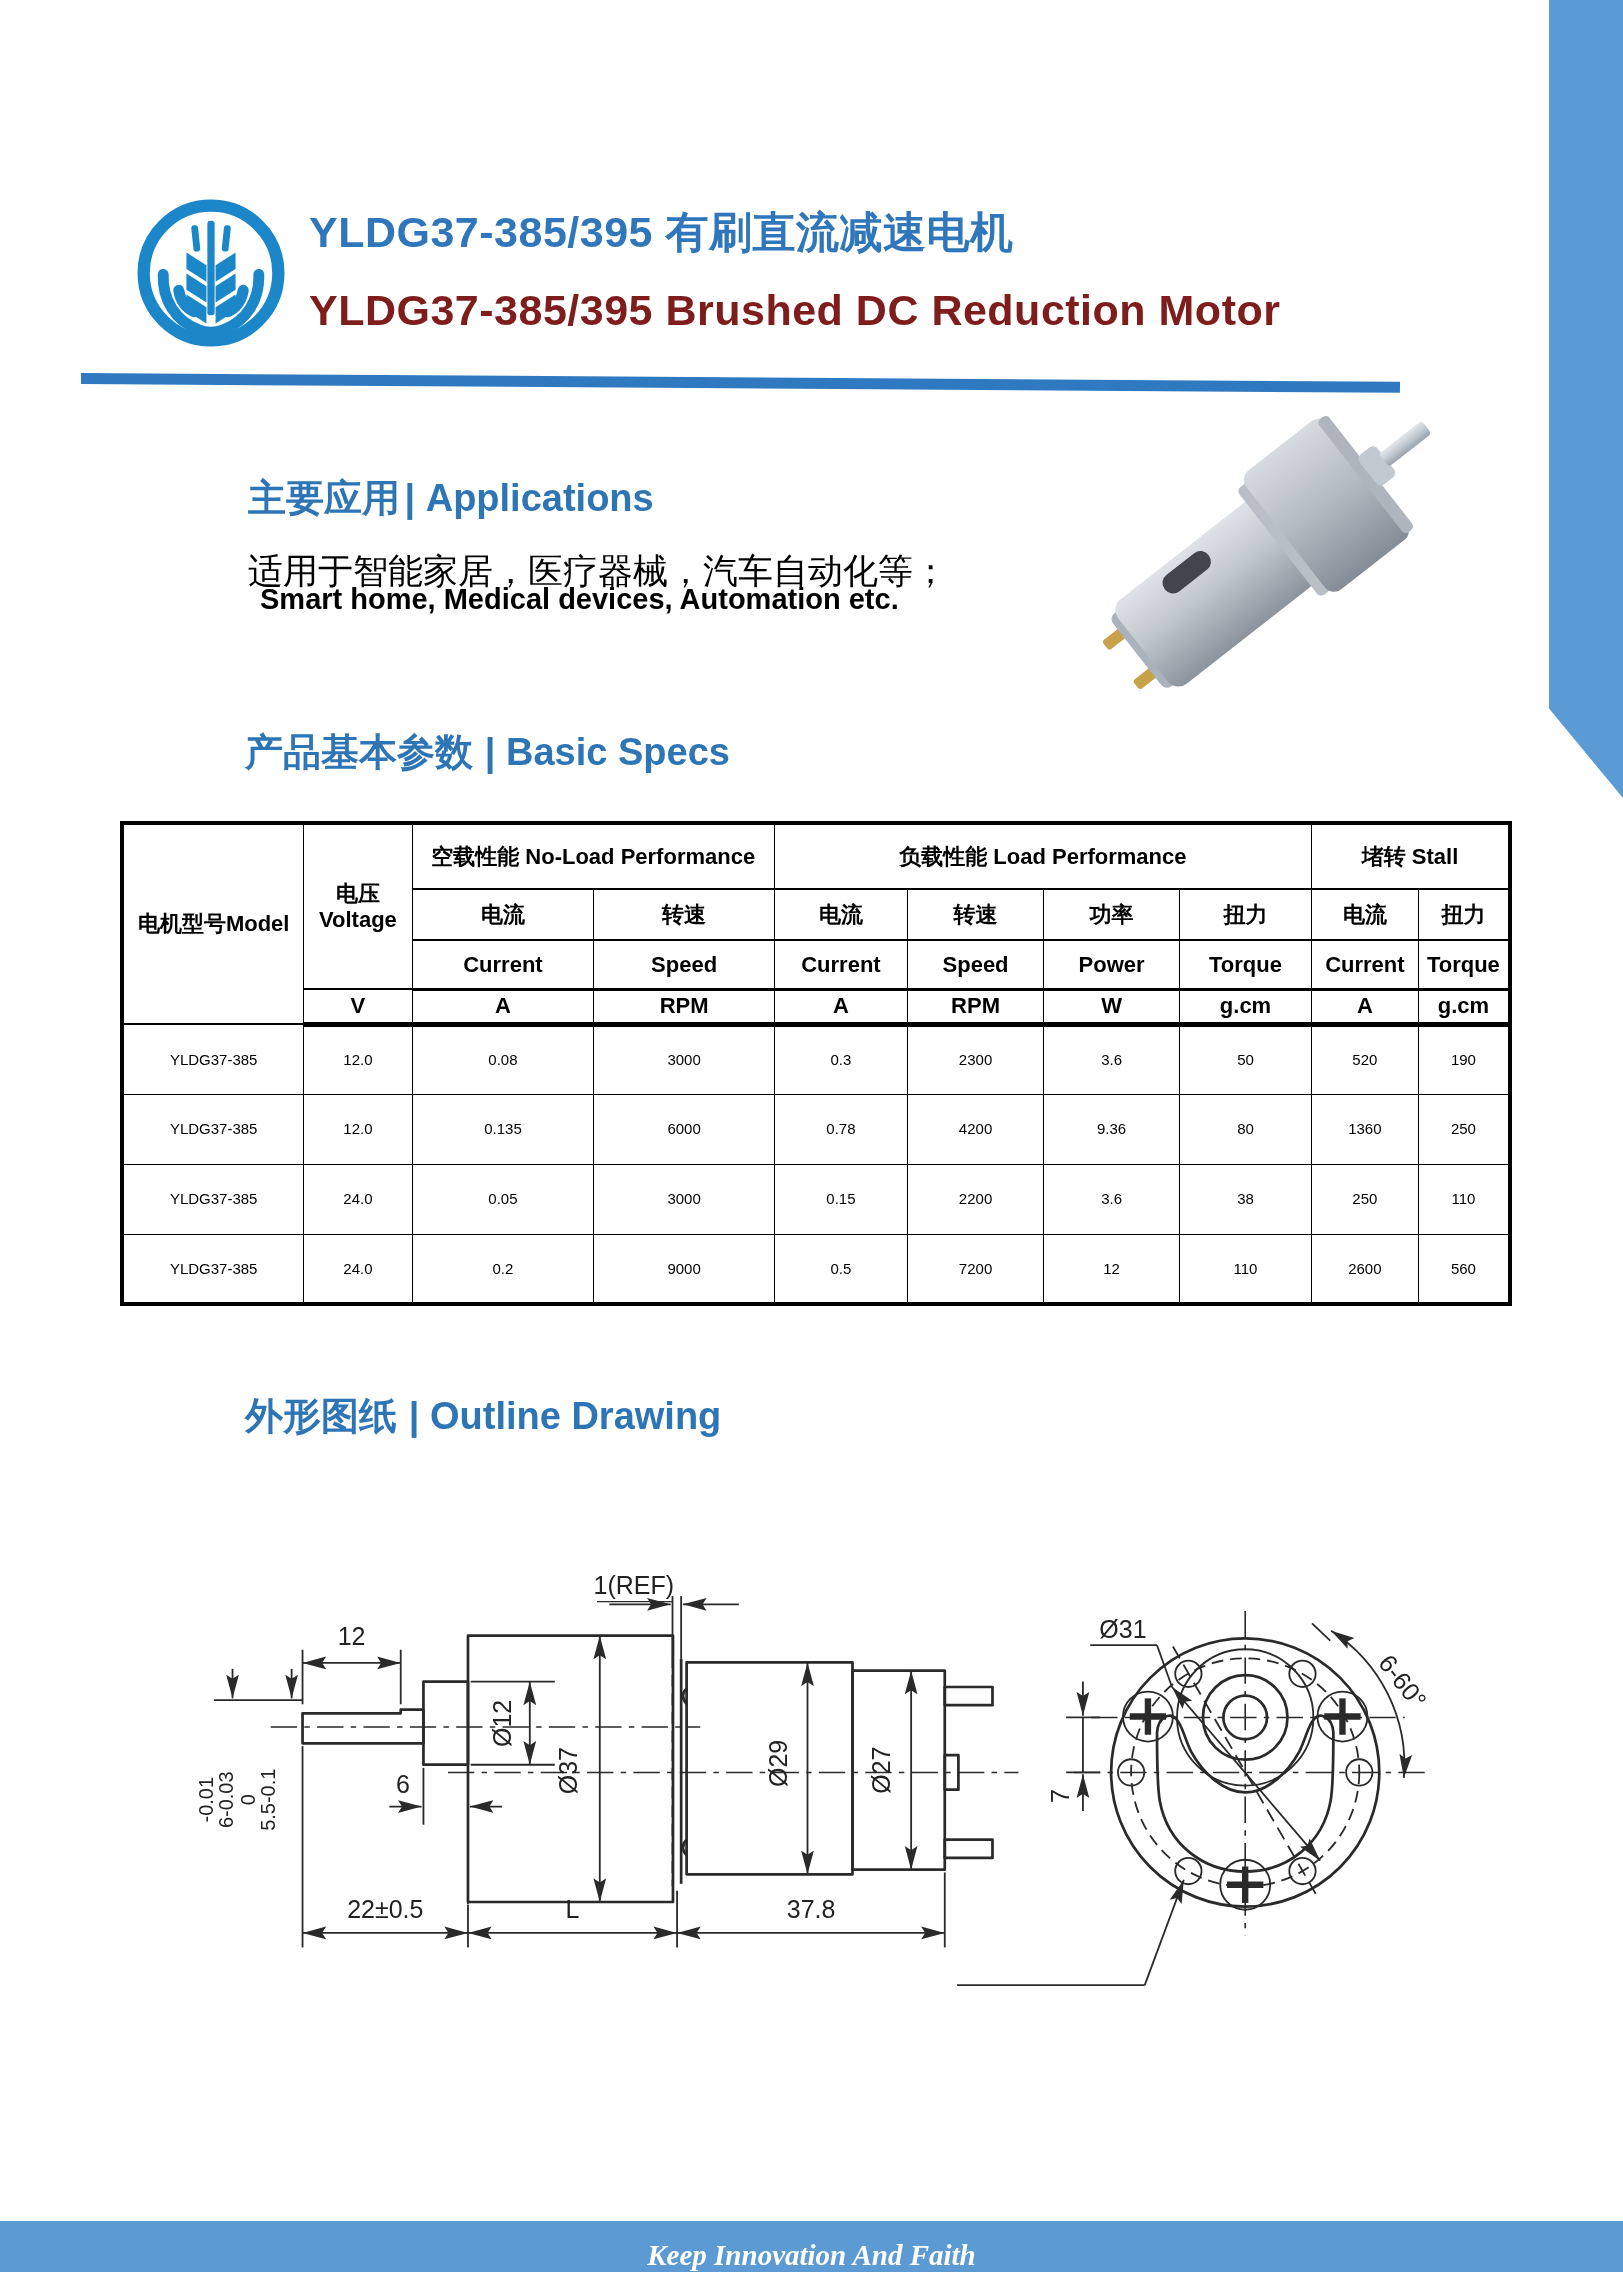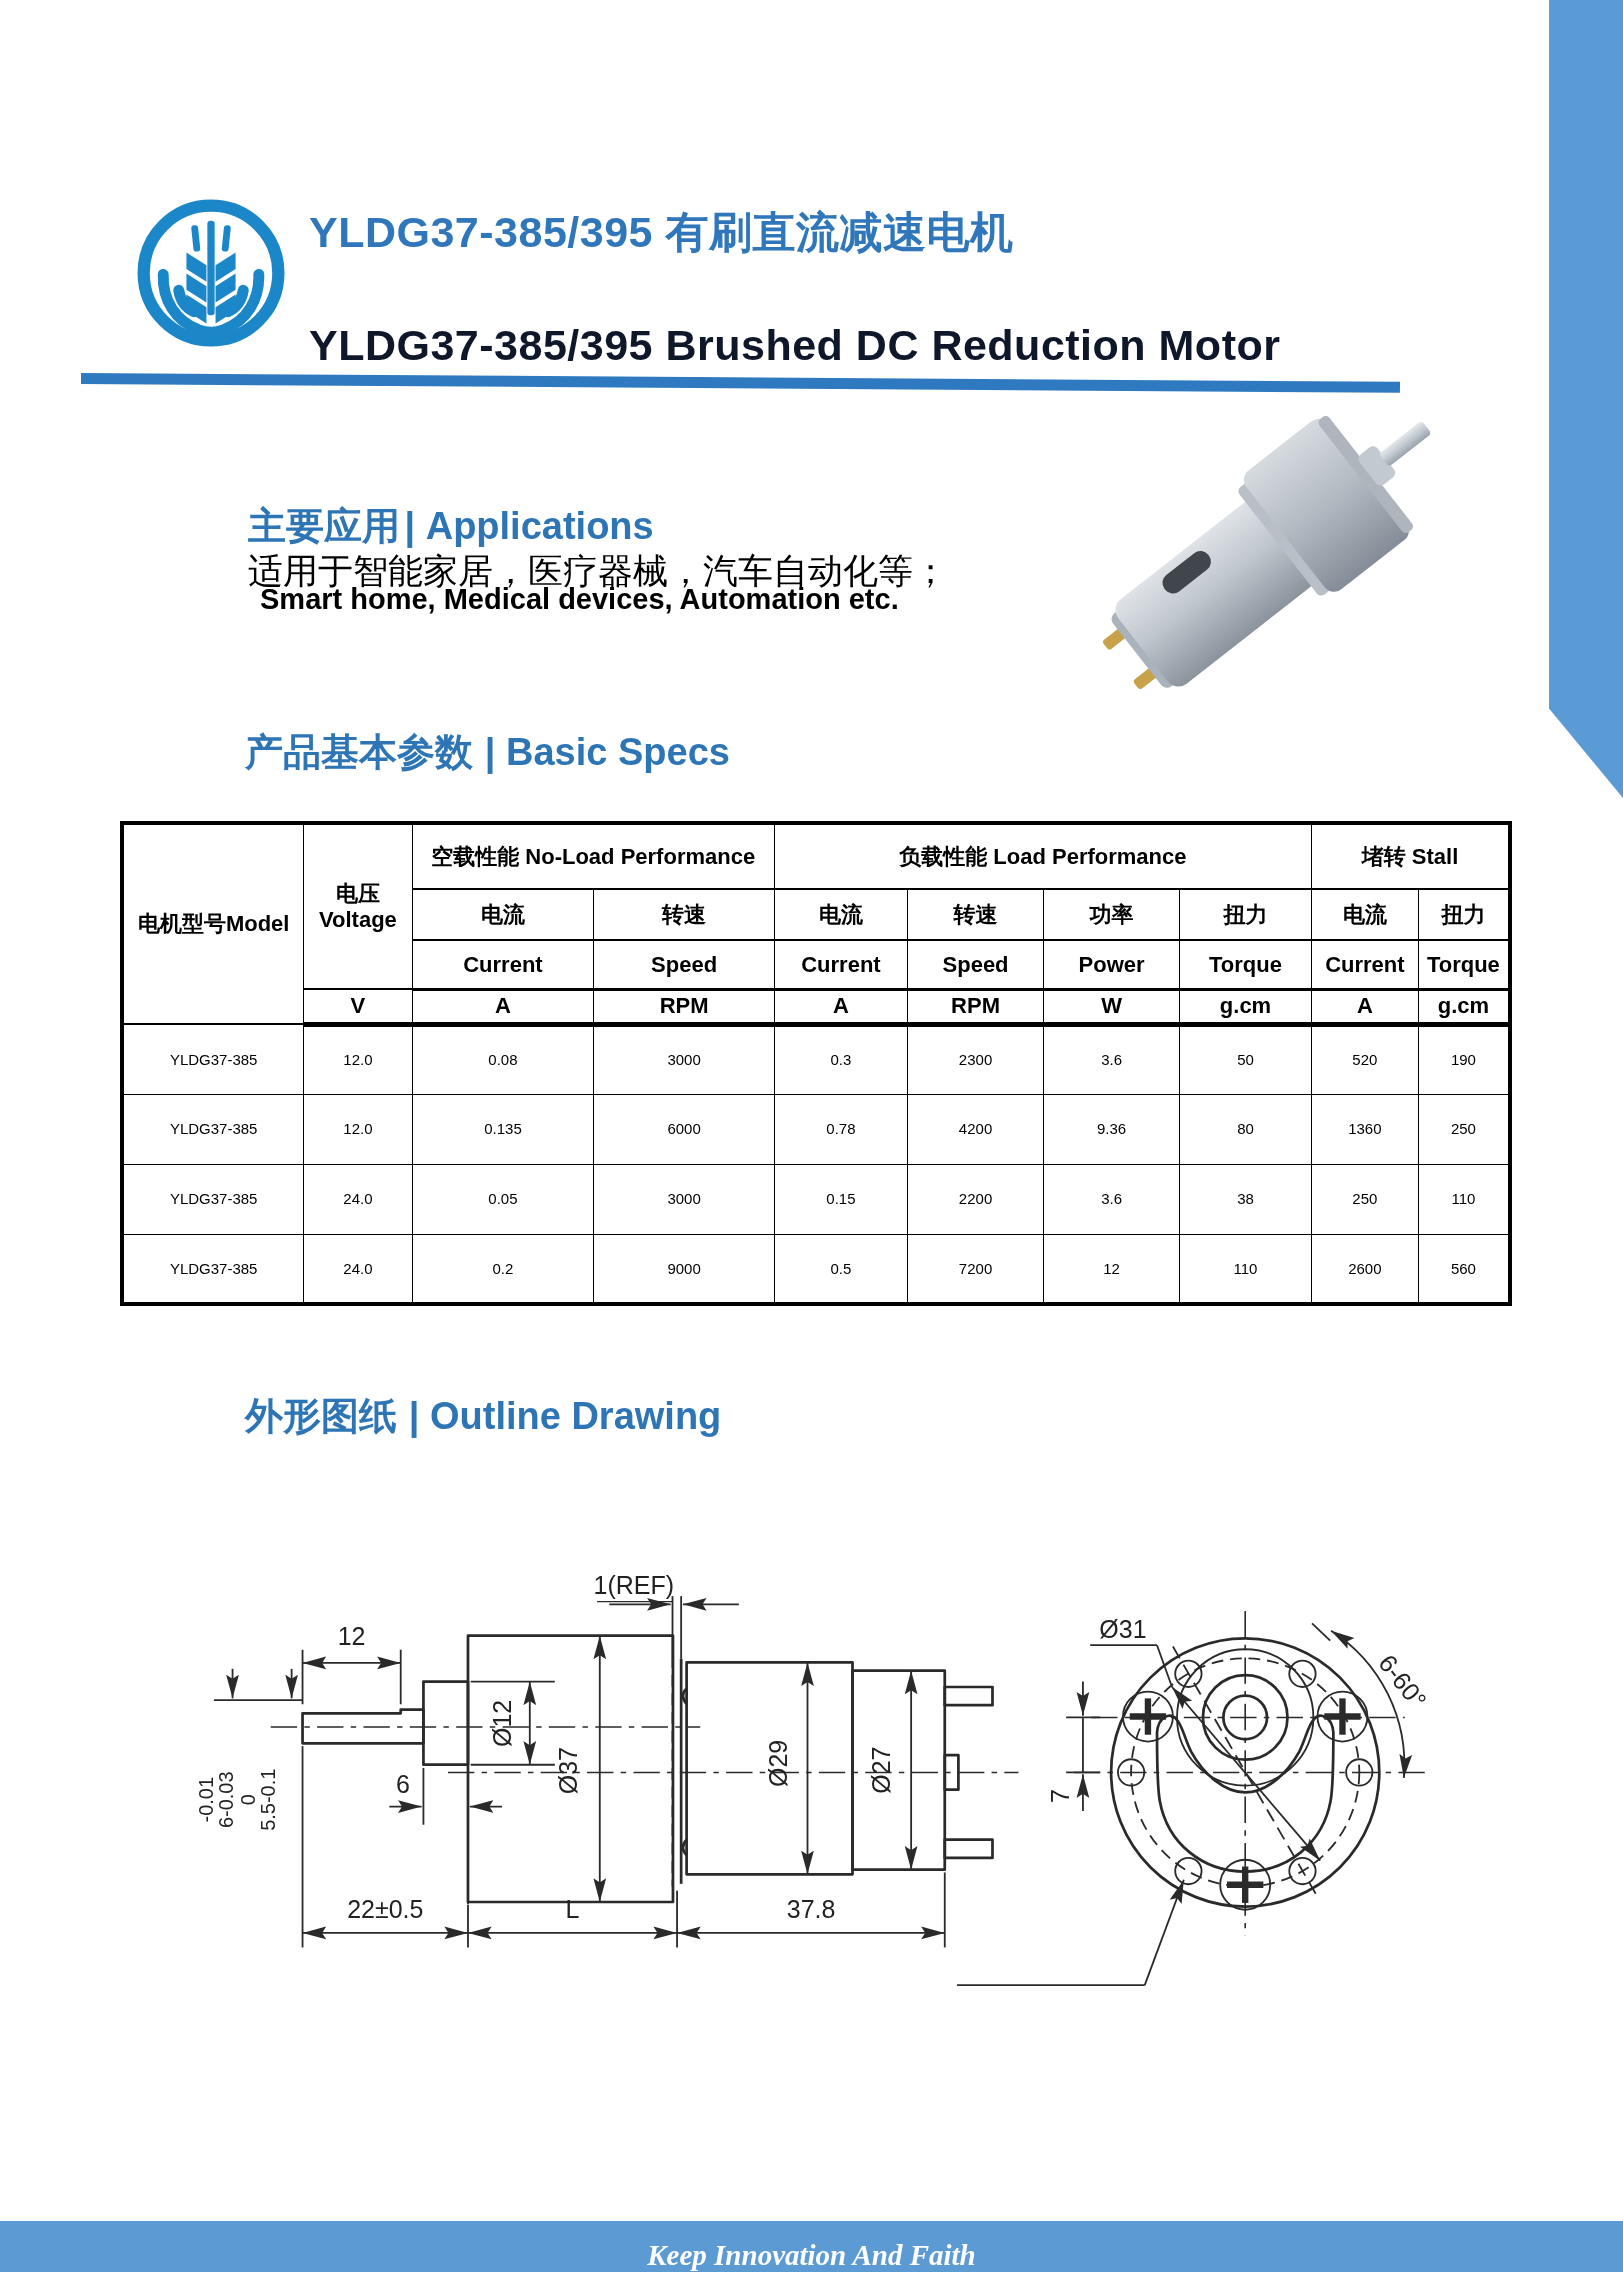--- a/index.html
+++ b/index.html
@@ -17,21 +17,21 @@
   .title1{top:204px;}
   .title2{top:286px;}
   .divider{left:81px;top:373px;width:1319px;height:11.4px;transform:rotate(0.38deg);transform-origin:left center;}
 
   
   .sec-h{font-size:38px;white-space:nowrap;}
   .sec-h .cn{font-family:"Liberation Serif","DejaVu Serif",serif;font-weight:700;}
   .sec-h .en{font-weight:bold;}
   .gap-sm{margin-left:4.5px;} .gap-md{margin-left:11.8px;}
 
-  .app-head{left:248px;top:501px;}
+  .app-head{left:248px;top:473px;}
   .app-cn{left:248px;top:548px;font-size:35px;font-family:"Liberation Serif","DejaVu Serif",serif;white-space:nowrap;}
   .app-en{left:260px;top:583px;font-size:29px;font-weight:bold;white-space:nowrap;}
 
   .photo{left:1091px;top:390px;width:391px;height:309px;}
 
   .specs-head{left:245px;top:727px;}
   .outline-head{left:245px;top:1391px;}
 
   
   .spec-table{position:absolute;left:120px;top:821px;width:1392px;
@@ -93,21 +93,21 @@
     <g fill="none" stroke="#1b87c9" stroke-width="24" stroke-linecap="round">
       <path d="M62 170 C60 225 88 272 140 292 C152 296 160 297 166 297"></path>
       <path d="M272 170 C274 225 246 272 194 292 C182 296 174 297 168 297"></path>
       <path d="M96 205 C100 228 112 244 130 252"></path>
       <path d="M238 205 C234 228 222 244 204 252"></path>
     </g>
   </svg>
 </div>
 
 <div class="abs title title1" style="color:#2f76ba;text-align:right;">YLDG37-385/395 有刷直流减速电机</div>
-<div class="abs title title2" style="color:#0f172a;margin-top:35px;">YLDG37-385/395 Brushed DC Reduction Motor</div>
+<div class="abs title title2" style="color:#7f1d1d;">YLDG37-385/395 Brushed DC Reduction Motor</div>
 <div class="abs divider" style="background:#2e79c0;"></div>
 
 <div class="abs sec-h app-head" style="color:#2e75b6;">
   <span class="cn">主要应用</span><span class="en gap-sm">| Applications</span>
 </div>
 <div class="abs app-cn">适用于智能家居，医疗器械，汽车自动化等；</div>
 <div class="abs app-en">Smart home, Medical devices, Automation etc.</div>
 
 <div class="abs photo">
   <svg width="391" height="309" viewBox="0 0 860 680">

